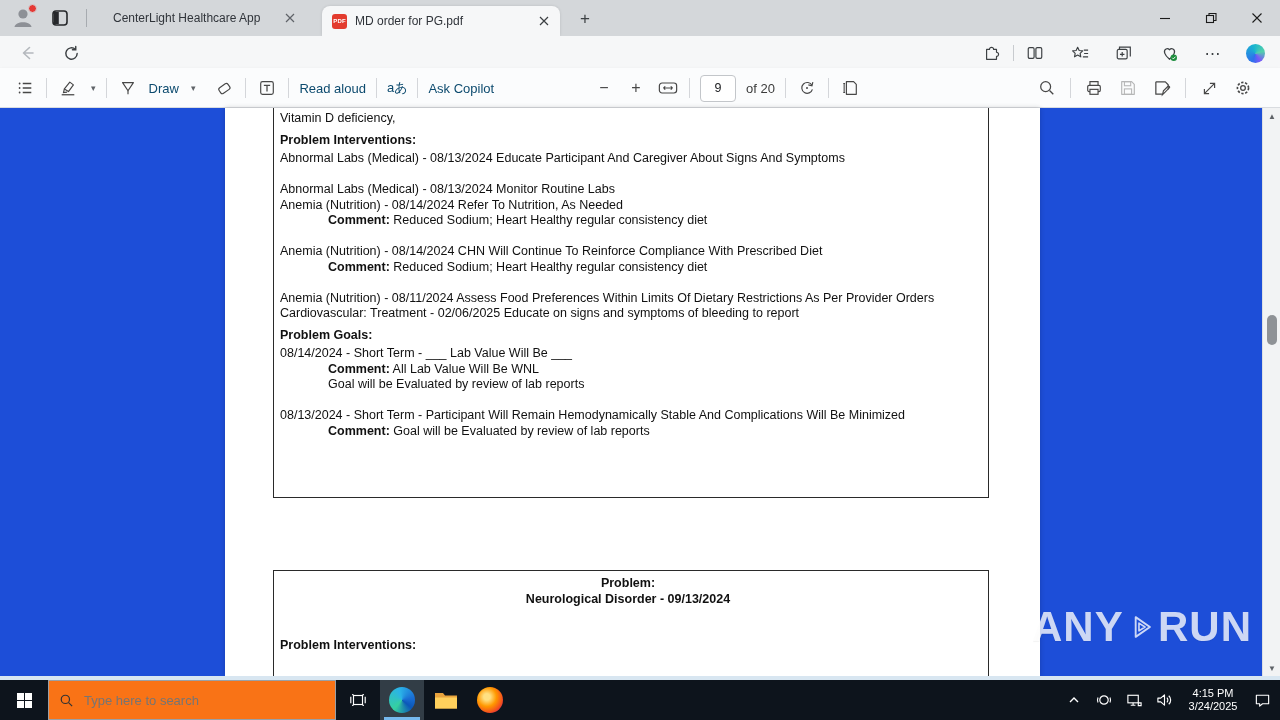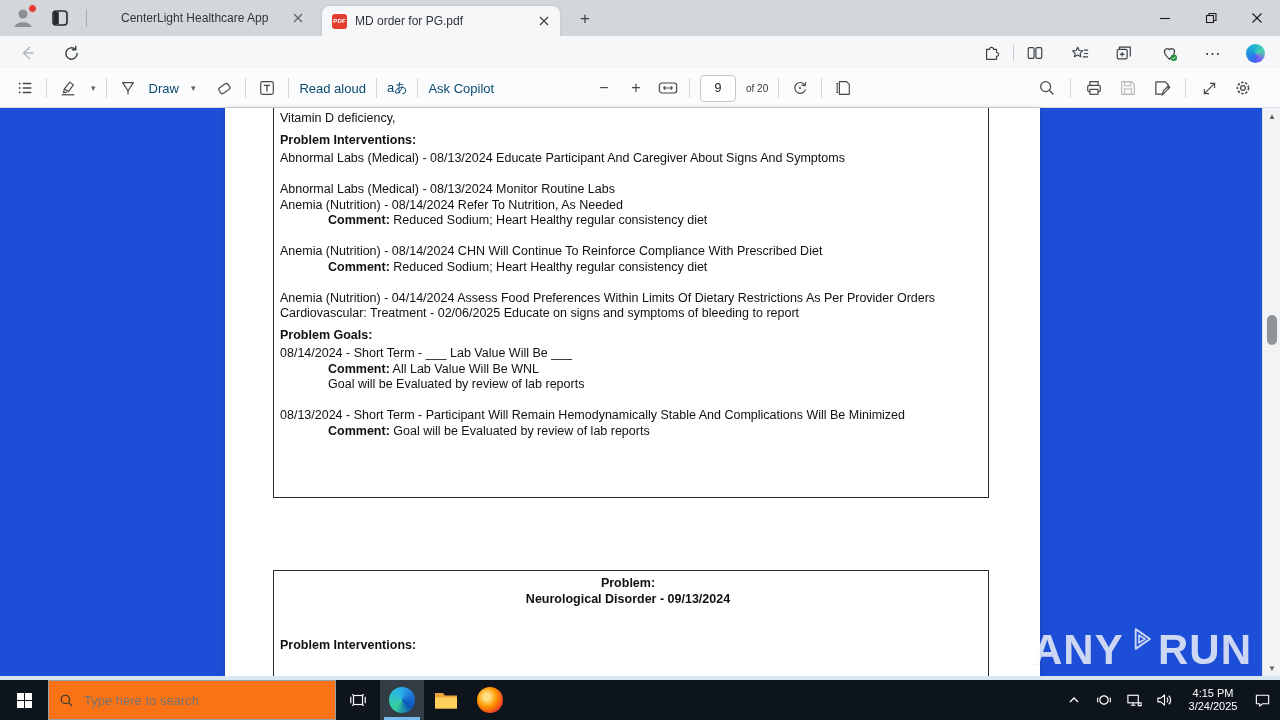--- a/index.html
+++ b/index.html
@@ -8,21 +8,21 @@
   .screen { position:relative; width:1280px; height:720px; background:#e7e8ea; overflow:hidden; }
 
   
   .titlebar { position:absolute; left:0; top:0; width:1280px; height:36px; background:#d4d7da; }
   .profile { position:absolute; left:10px; top:5px; width:26px; height:26px; }
   .profile svg { display:block; }
   .profile .dot { position:absolute; right:-1px; top:-1px; width:9px; height:9px; border-radius:50%; background:#e53935; border:1.5px solid #d4d7da; }
   .ws-icon { position:absolute; left:50px; top:8px; width:20px; height:20px; }
   .tb-div { position:absolute; left:86px; top:9px; width:1px; height:18px; background:#a7abb0; }
   .tab { position:absolute; top:0; height:36px; display:flex; align-items:center; padding:0 8px 0 10px; cursor:default; }
-  .tab.inactive { left:88px; width:226px; }
+  .tab.inactive { left:80px; width:226px; }
   .tab.active { left:322px; width:238px; top:6px; height:30px; background:#f6f7f8; border-radius:8px 8px 0 0; box-shadow:0 0 3px rgba(0,0,0,.12); }
   .tab .favicon { width:15px; height:15px; margin-right:8px; flex:0 0 auto; }
   .shield { width:14px; height:15px; background:linear-gradient(180deg,#7d9fd4 0%,#3d5fa3 55%,#27406e 100%); clip-path:polygon(0% 12%, 50% 0%, 100% 12%, 100% 55%, 50% 100%, 0% 55%); }
   .pdfico { width:15px; height:15px; background:#e33b2e; border-radius:3px; color:#fff; font-size:6px; font-weight:bold; display:flex; align-items:center; justify-content:center; letter-spacing:.2px; }
   .tab .tlabel { font-size:12px; color:#30343a; white-space:nowrap; overflow:hidden; flex:1 1 auto; }
   .tab .tclose { width:16px; height:16px; margin-left:6px; display:flex; align-items:center; justify-content:center; border-radius:3px; flex:0 0 auto; }
   .newtab { position:absolute; left:572px; top:8px; width:26px; height:22px; font-size:17px; color:#3c4043; display:flex; align-items:center; justify-content:center; font-weight:400; }
   .winctl { position:absolute; top:0; height:36px; width:46px; display:flex; align-items:center; justify-content:center; }
   .winctl.min { left:1142px; } .winctl.max { left:1188px; } .winctl.cls { left:1234px; }
 
@@ -39,40 +39,40 @@
   .pdftoolbar { position:absolute; left:0; top:68px; width:1280px; height:40px; background:#fbfcfd; border-bottom:1px solid #d9dce0; box-shadow:0 1px 3px rgba(0,0,0,.08); }
   .tgroup { position:absolute; top:0; height:40px; display:flex; align-items:center; }
   .tgroup.left { left:14px; gap:10px; }
   .tgroup.center { left:593px; gap:10px; }
   .tgroup.right { right:26px; gap:12px; }
   .tsep { width:1px; height:20px; background:#d4d6da; }
   .tbtn { display:flex; align-items:center; justify-content:center; min-width:22px; height:28px; border-radius:4px; color:#474747; }
   .tlabeltxt { font-size:13px; color:#0c4a6e; white-space:nowrap; }
   .chev { font-size:9px; color:#5f6368; margin-left:2px; }
   .pageinput { width:36px; height:27px; border:1px solid #c3c6ca; border-radius:4px; background:#fff; text-align:center; font-size:12.5px; color:#202124; font-family:"Liberation Sans",sans-serif; }
-  .ofpg { font-size:10px; color:#3b3b3b; }
+  .ofpg { font-size:13px; color:#3b3b3b; }
   .glyphbtn { font-size:16px; color:#474747; }
   .disabled { opacity:.38; }
 
   
   .content { position:absolute; left:0; top:108px; width:1262px; height:568px; background:#1d4ed8; }
   .page { position:absolute; left:225px; top:0; width:815px; height:568px; background:#ffffff; box-shadow:0 0 5px rgba(0,0,0,.20); overflow:hidden; }
   .docbox { position:absolute; left:48px; width:716px; border:1px solid #2a2a2a; background:#fff; }
   .box1 { top:-10px; height:400px; padding:12px 8px 0 6px; }
   .box2 { top:462px; height:140px; padding:5px 12px 0 6px; }
   .doc-line { font-size:12.5px; line-height:15.5px; color:#111; white-space:nowrap; }
   .doc-line.header { margin-top:6px; margin-bottom:3px; }
   .doc-line.indent { padding-left:48px; }
   .doc-line.center { text-align:center; font-weight:700; }
   .doc-line.blank { height:15.5px; }
   .doc-line b { font-weight:700; }
 
   
   .watermark { position:absolute; left:1032px; top:495px; width:220px; display:flex; align-items:center; gap:4px; pointer-events:none; }
-  .watermark .wm-text { font-size:42px; font-weight:700; color:rgba(255,255,255,.78); letter-spacing:1px; text-shadow:0 1px 1px rgba(0,0,0,.05);margin-top:23px; }
+  .watermark .wm-text { font-size:42px; font-weight:700; color:rgba(255,255,255,.78); letter-spacing:1px; text-shadow:0 1px 1px rgba(0,0,0,.05); }
 
   
   .vscroll { position:absolute; left:1262px; top:108px; width:18px; height:568px; background:#f2f3f4; border-left:1px solid #dddfe2; }
   .varrow { position:absolute; left:0; width:18px; height:16px; display:flex; align-items:center; justify-content:center; color:#5f6368; font-size:8px; }
   .vthumb { position:absolute; left:4px; top:207px; width:10px; height:30px; border-radius:5px; background:#8f9296; }
 
   
   .bottomstrip { position:absolute; left:0; top:676px; width:1280px; height:4px; background:#d8e6f1; }
 
   
@@ -351,21 +351,21 @@
           <div class="doc-line header"><b>Problem Interventions:</b></div>
           <div class="doc-line"><span>Abnormal Labs (Medical) - 08/13/2024 Educate Participant And Caregiver About Signs And Symptoms</span></div>
           <div class="doc-line blank">&nbsp;</div>
           <div class="doc-line"><span>Abnormal Labs (Medical) - 08/13/2024 Monitor Routine Labs</span></div>
           <div class="doc-line"><span>Anemia (Nutrition) - 08/14/2024 Refer To Nutrition, As Needed</span></div>
           <div class="doc-line indent"><b>Comment:</b><span> Reduced Sodium; Heart Healthy regular consistency diet</span></div>
           <div class="doc-line blank">&nbsp;</div>
           <div class="doc-line"><span>Anemia (Nutrition) - 08/14/2024 CHN Will Continue To Reinforce Compliance With Prescribed Diet</span></div>
           <div class="doc-line indent"><b>Comment:</b><span> Reduced Sodium; Heart Healthy regular consistency diet</span></div>
           <div class="doc-line blank">&nbsp;</div>
-          <div class="doc-line"><span>Anemia (Nutrition) - 04/14/2024 Assess Food Preferences Within Limits Of Dietary Restrictions As Per Provider Orders</span></div>
+          <div class="doc-line"><span>Anemia (Nutrition) - 08/11/2024 Assess Food Preferences Within Limits Of Dietary Restrictions As Per Provider Orders</span></div>
           <div class="doc-line"><span>Cardiovascular:  Treatment - 02/06/2025 Educate on signs and symptoms of bleeding to report</span></div>
           <div class="doc-line header"><b>Problem Goals:</b></div>
           <div class="doc-line"><span>08/14/2024 - Short Term - ___ Lab Value Will Be ___</span></div>
           <div class="doc-line indent"><b>Comment:</b><span> All Lab Value Will Be WNL</span></div>
           <div class="doc-line indent"><span>Goal will be Evaluated by review of lab reports</span></div>
           <div class="doc-line blank">&nbsp;</div>
           <div class="doc-line"><span>08/13/2024 - Short Term - Participant Will Remain Hemodynamically Stable And Complications Will Be Minimized</span></div>
           <div class="doc-line indent"><b>Comment:</b><span> Goal will be Evaluated by review of lab reports</span></div>
         </div>
       <div class="docbox box2" id="box2-lines">

